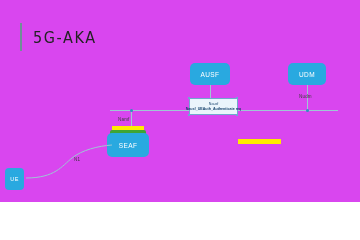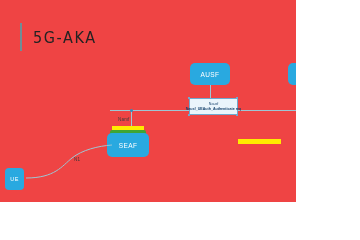--- a/index.html
+++ b/index.html
@@ -2,23 +2,23 @@
 <html><head>
 <meta charset="utf-8">
 <style>
   html, body {
     margin: 0;
     padding: 0;
     background: #ffffff;
   }
   #slide {
     position: relative;
-    width: 296px;
+    width: 360px;
     height: 202px;
-    background: #ef4444;
+    background: #d946ef;
     overflow: hidden;
     font-family: "Liberation Sans", sans-serif;
   }
 
   
   #title-block {
     position: absolute;
     left: 20px;
     top: 22px;
     display: flex;

